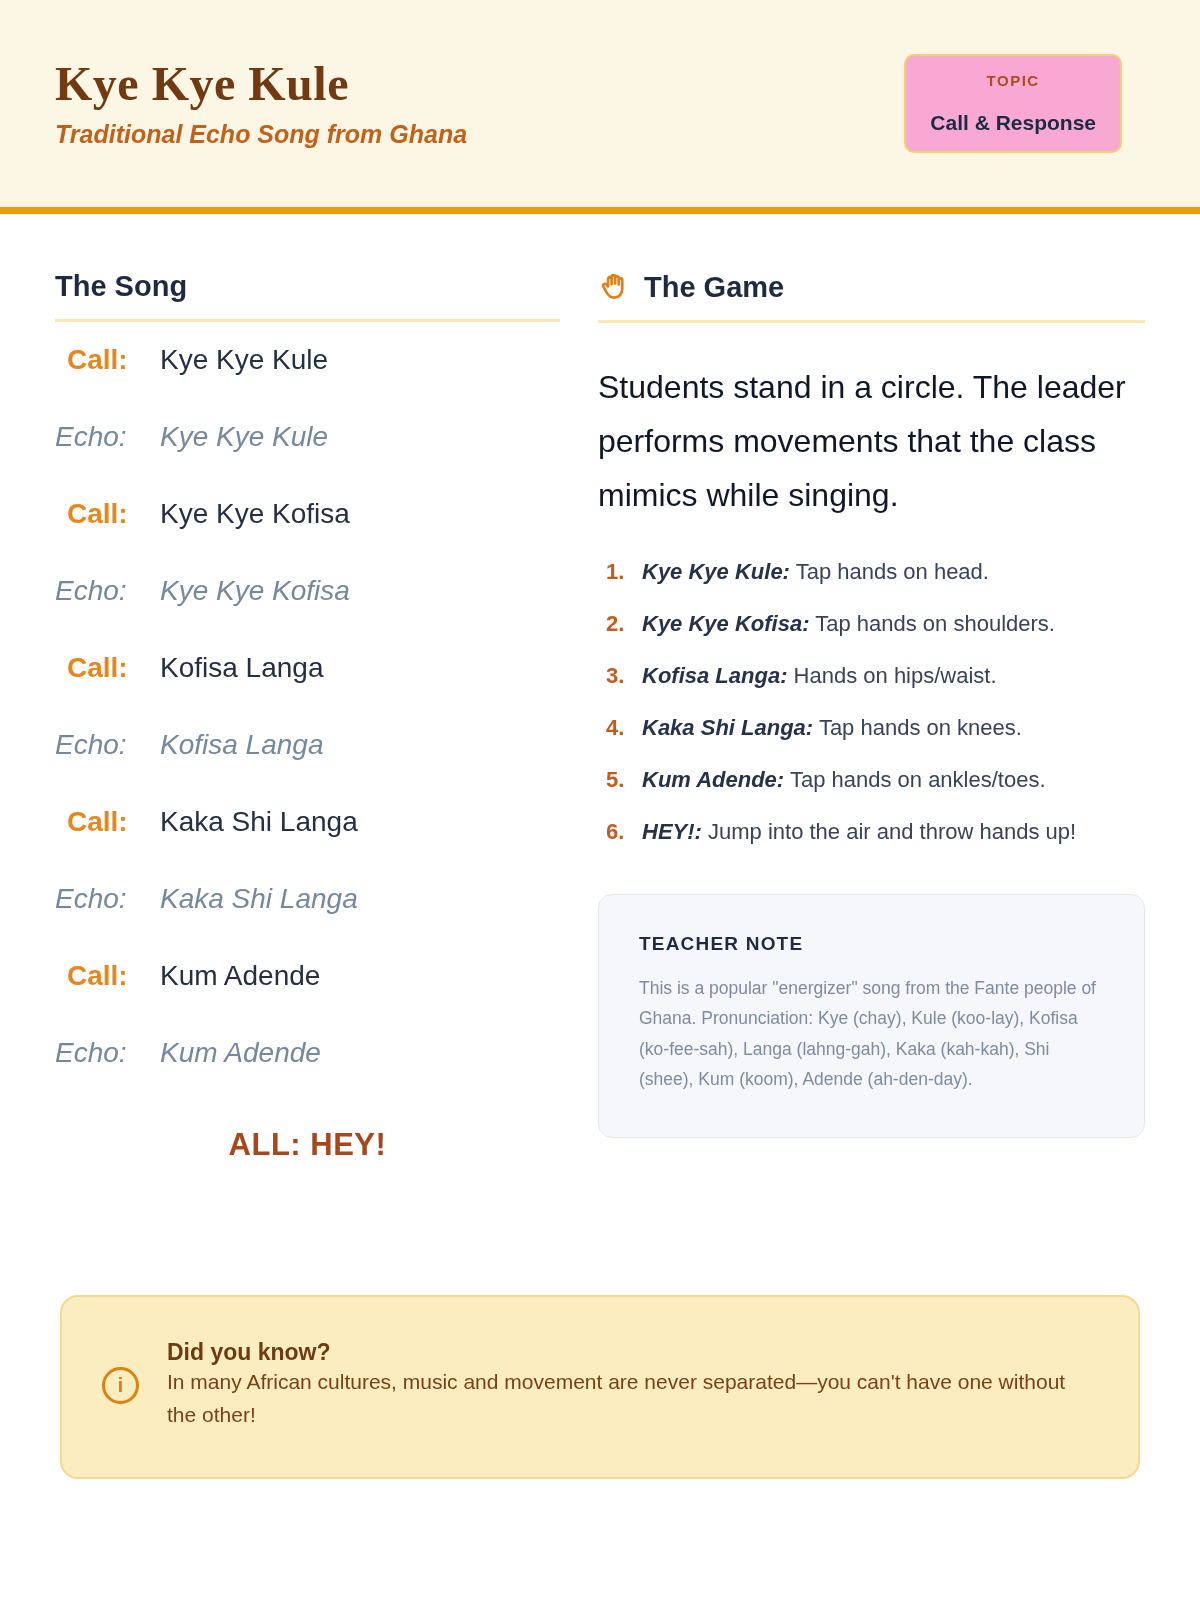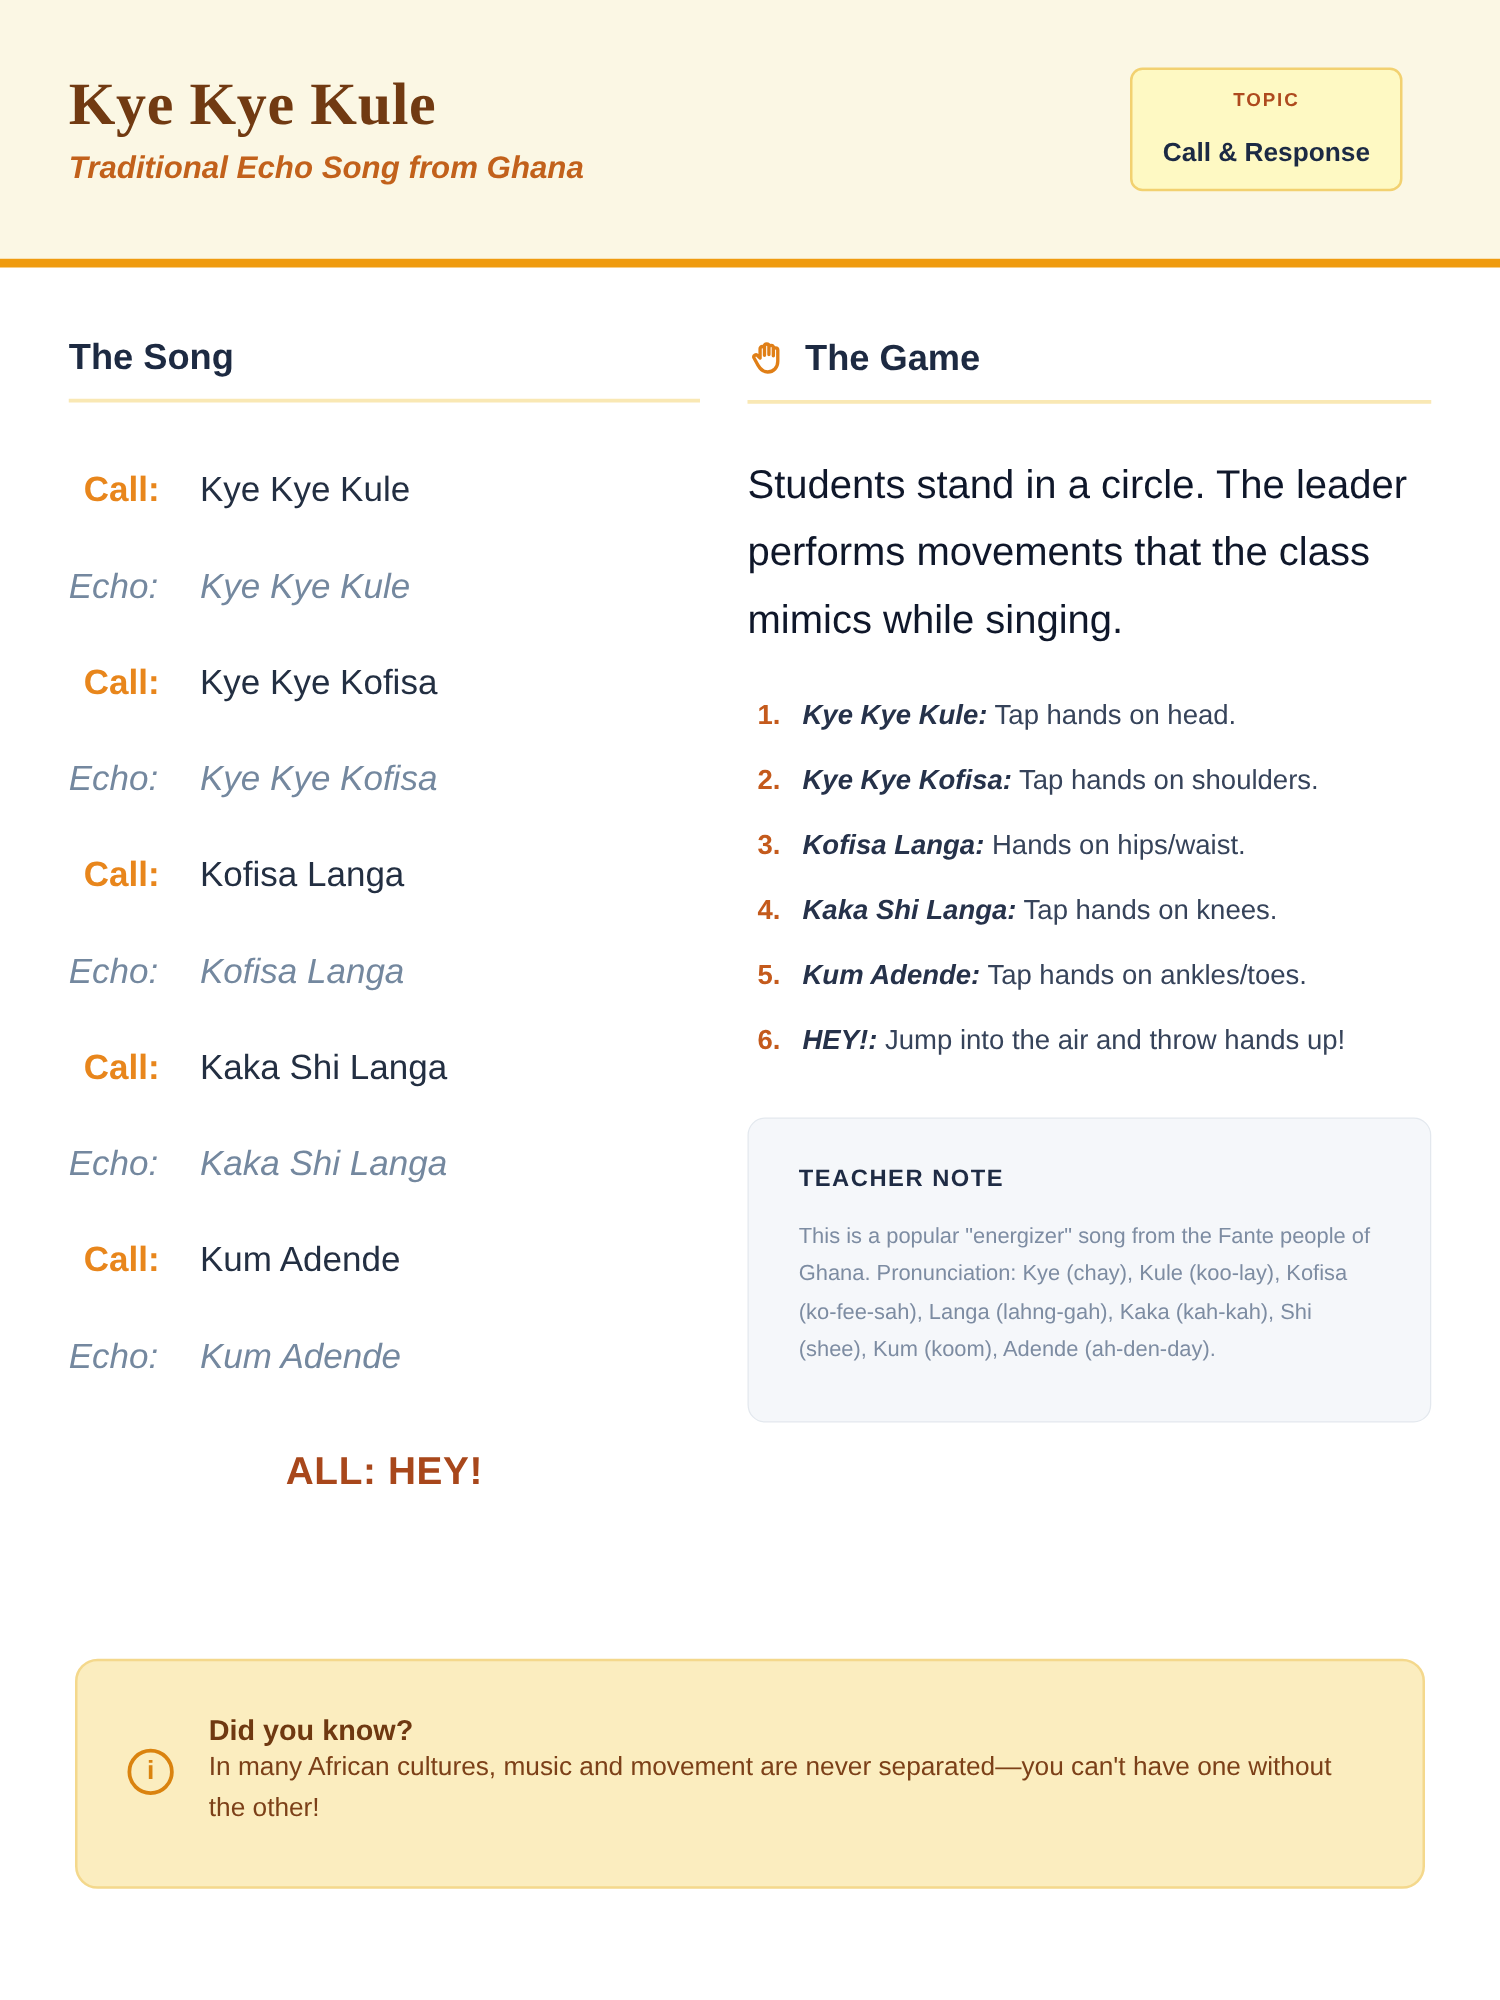--- a/index.html
+++ b/index.html
@@ -29,21 +29,21 @@
     line-height: 1.1;
   }
   .subtitle {
     font-style: italic;
     font-weight: 600;
     font-size: 25px;
     color: #C2611B;
     margin-top: 10px;
   }
   .topic-badge {
-    background: #fef9c3;
+    background: #f9a8d4;
     border: 2px solid #F2D170;
     border-radius: 10px;
     padding: 16px 24px;
     text-align: center;
     min-width: 205px;
   }
   .topic-badge .label {
     font-size: 15px;
     font-weight: 700;
     letter-spacing: 1.5px;
@@ -72,21 +72,21 @@
     gap: 12px;
     font-size: 29px;
     font-weight: 700;
     color: #1D2A42;
     padding-bottom: 16px;
     border-bottom: 3px solid #F9E8B4;
   }
   .hand-icon svg { display: block; }
 
   
-  .song-lines { margin-top: 54px; }
+  .song-lines { margin-top: 22px; }
   .song-row {
     display: flex;
     align-items: baseline;
     margin-bottom: 45px;
     font-size: 28px;
   }
   .song-row .lbl { width: 105px; flex: none; }
   .call-row .lbl { color: #E8861C; font-weight: 700; padding-left: 12px; }
   .call-row .txt { color: #232F42; }
   .echo-row { font-style: italic; color: #74889F; }

